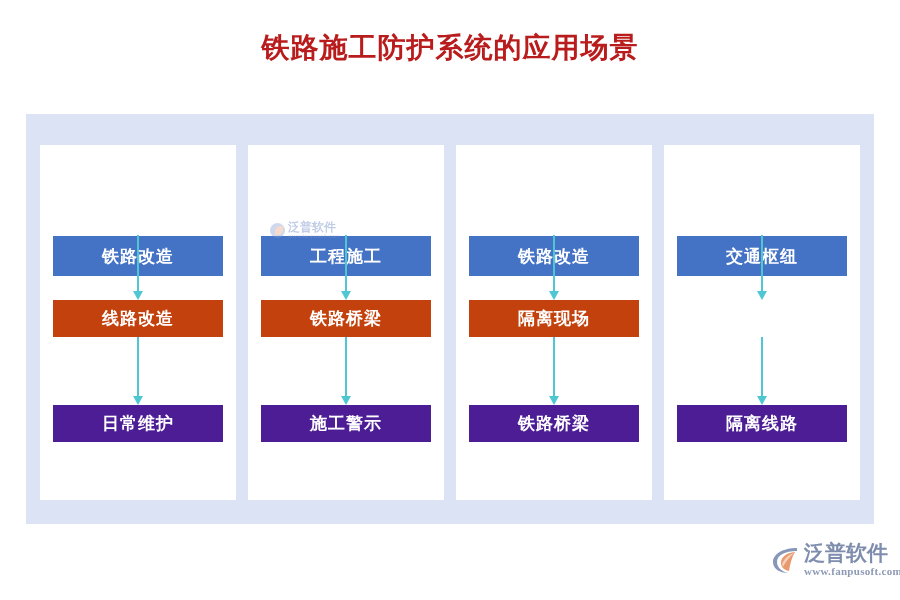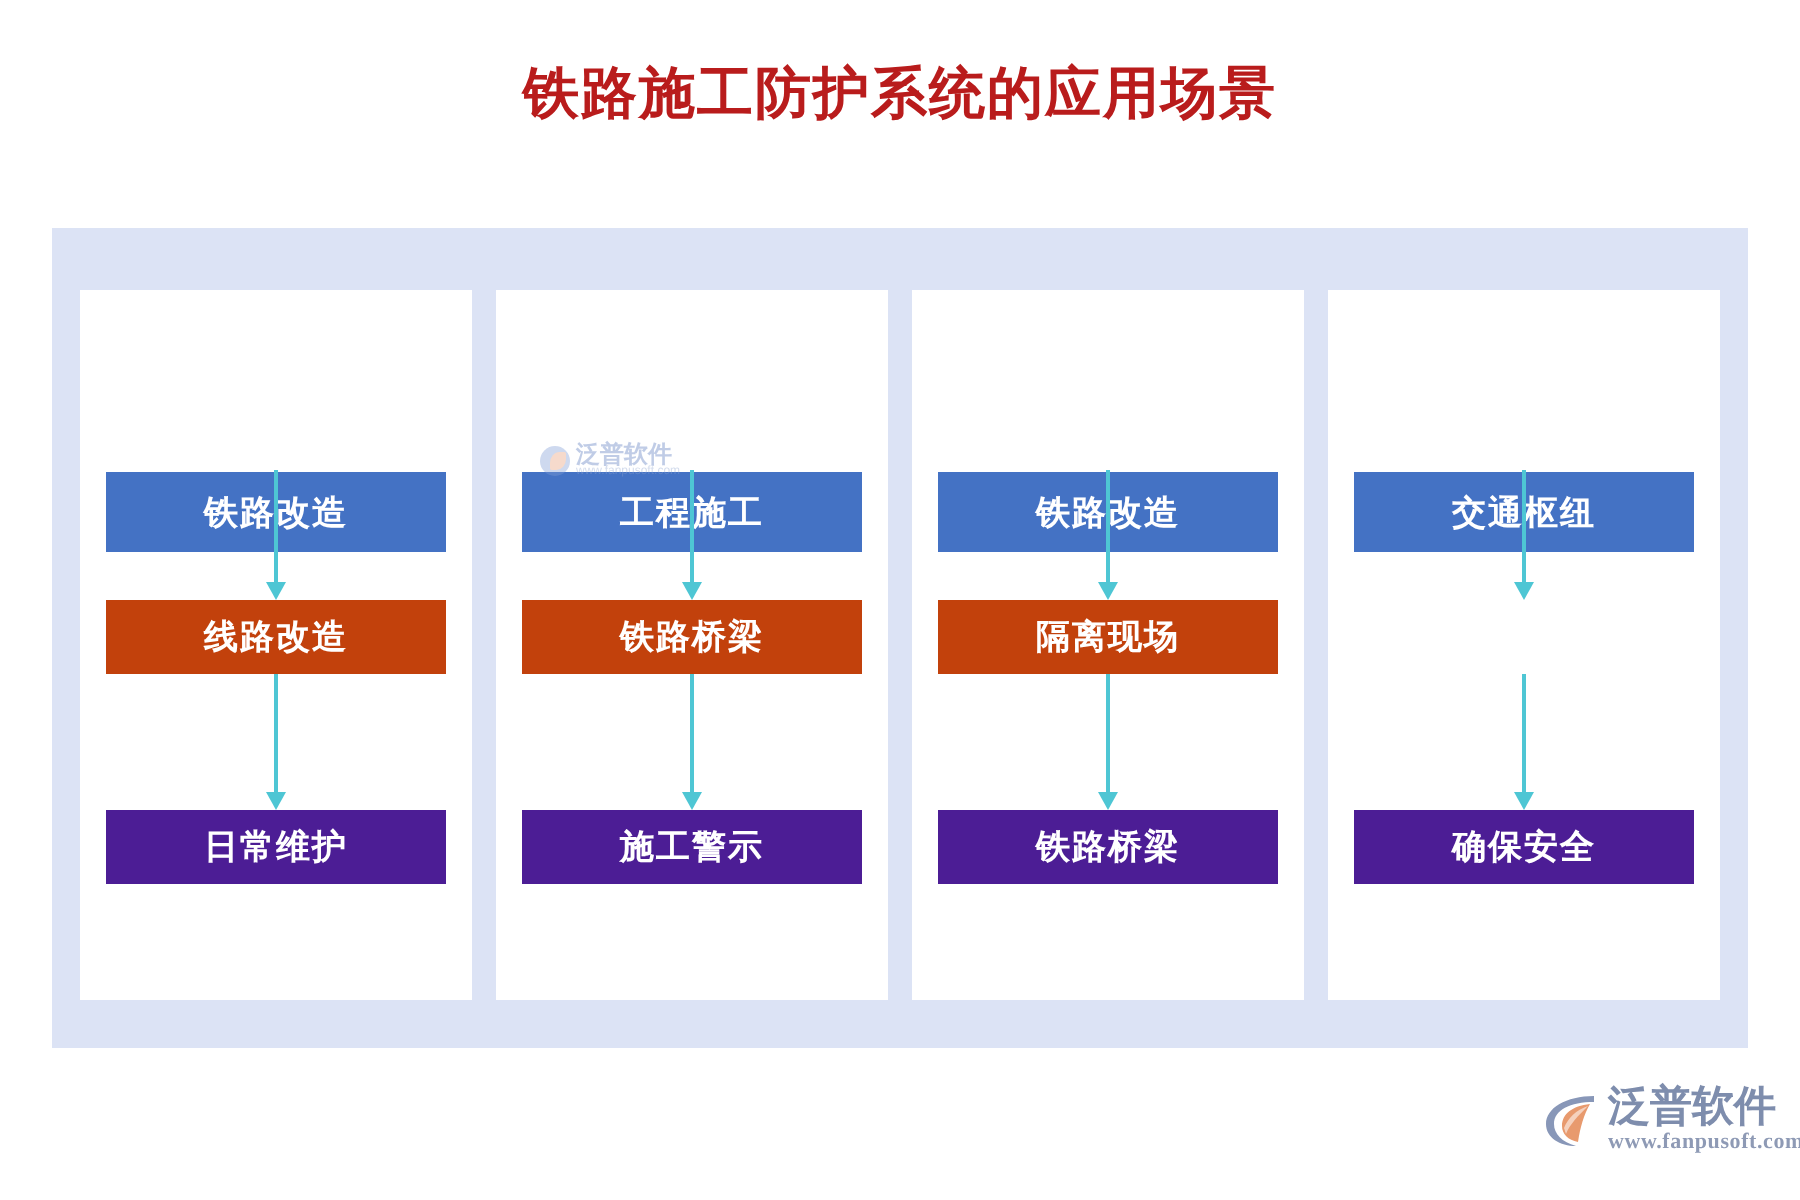--- a/index.html
+++ b/index.html
@@ -290,21 +290,21 @@
       </div>
       <div class="arrow a-0">
         <div class="shaft"></div>
         <div class="head"></div>
       </div>
       <div class="arrow a-1">
         <div class="shaft"></div>
         <div class="head"></div>
       </div>
       <div class="node level-2">
-        <span>确保安全</span>
+        <span>隔离线路</span>
       </div>
     </div>
 
   </div>
 </div>
 
 <div class="brand-logo">
   <div class="brand-mark">
     <svg width="30" height="30" viewBox="0 0 30 30" xmlns="http://www.w3.org/2000/svg">
       <path d="M27 3 C13 3 3 9 3 17 C3 24 10 28 18 28 C11 26 7 22 7 17 C7 10 15 6 27 6 Z" fill="#8897b8"></path>

